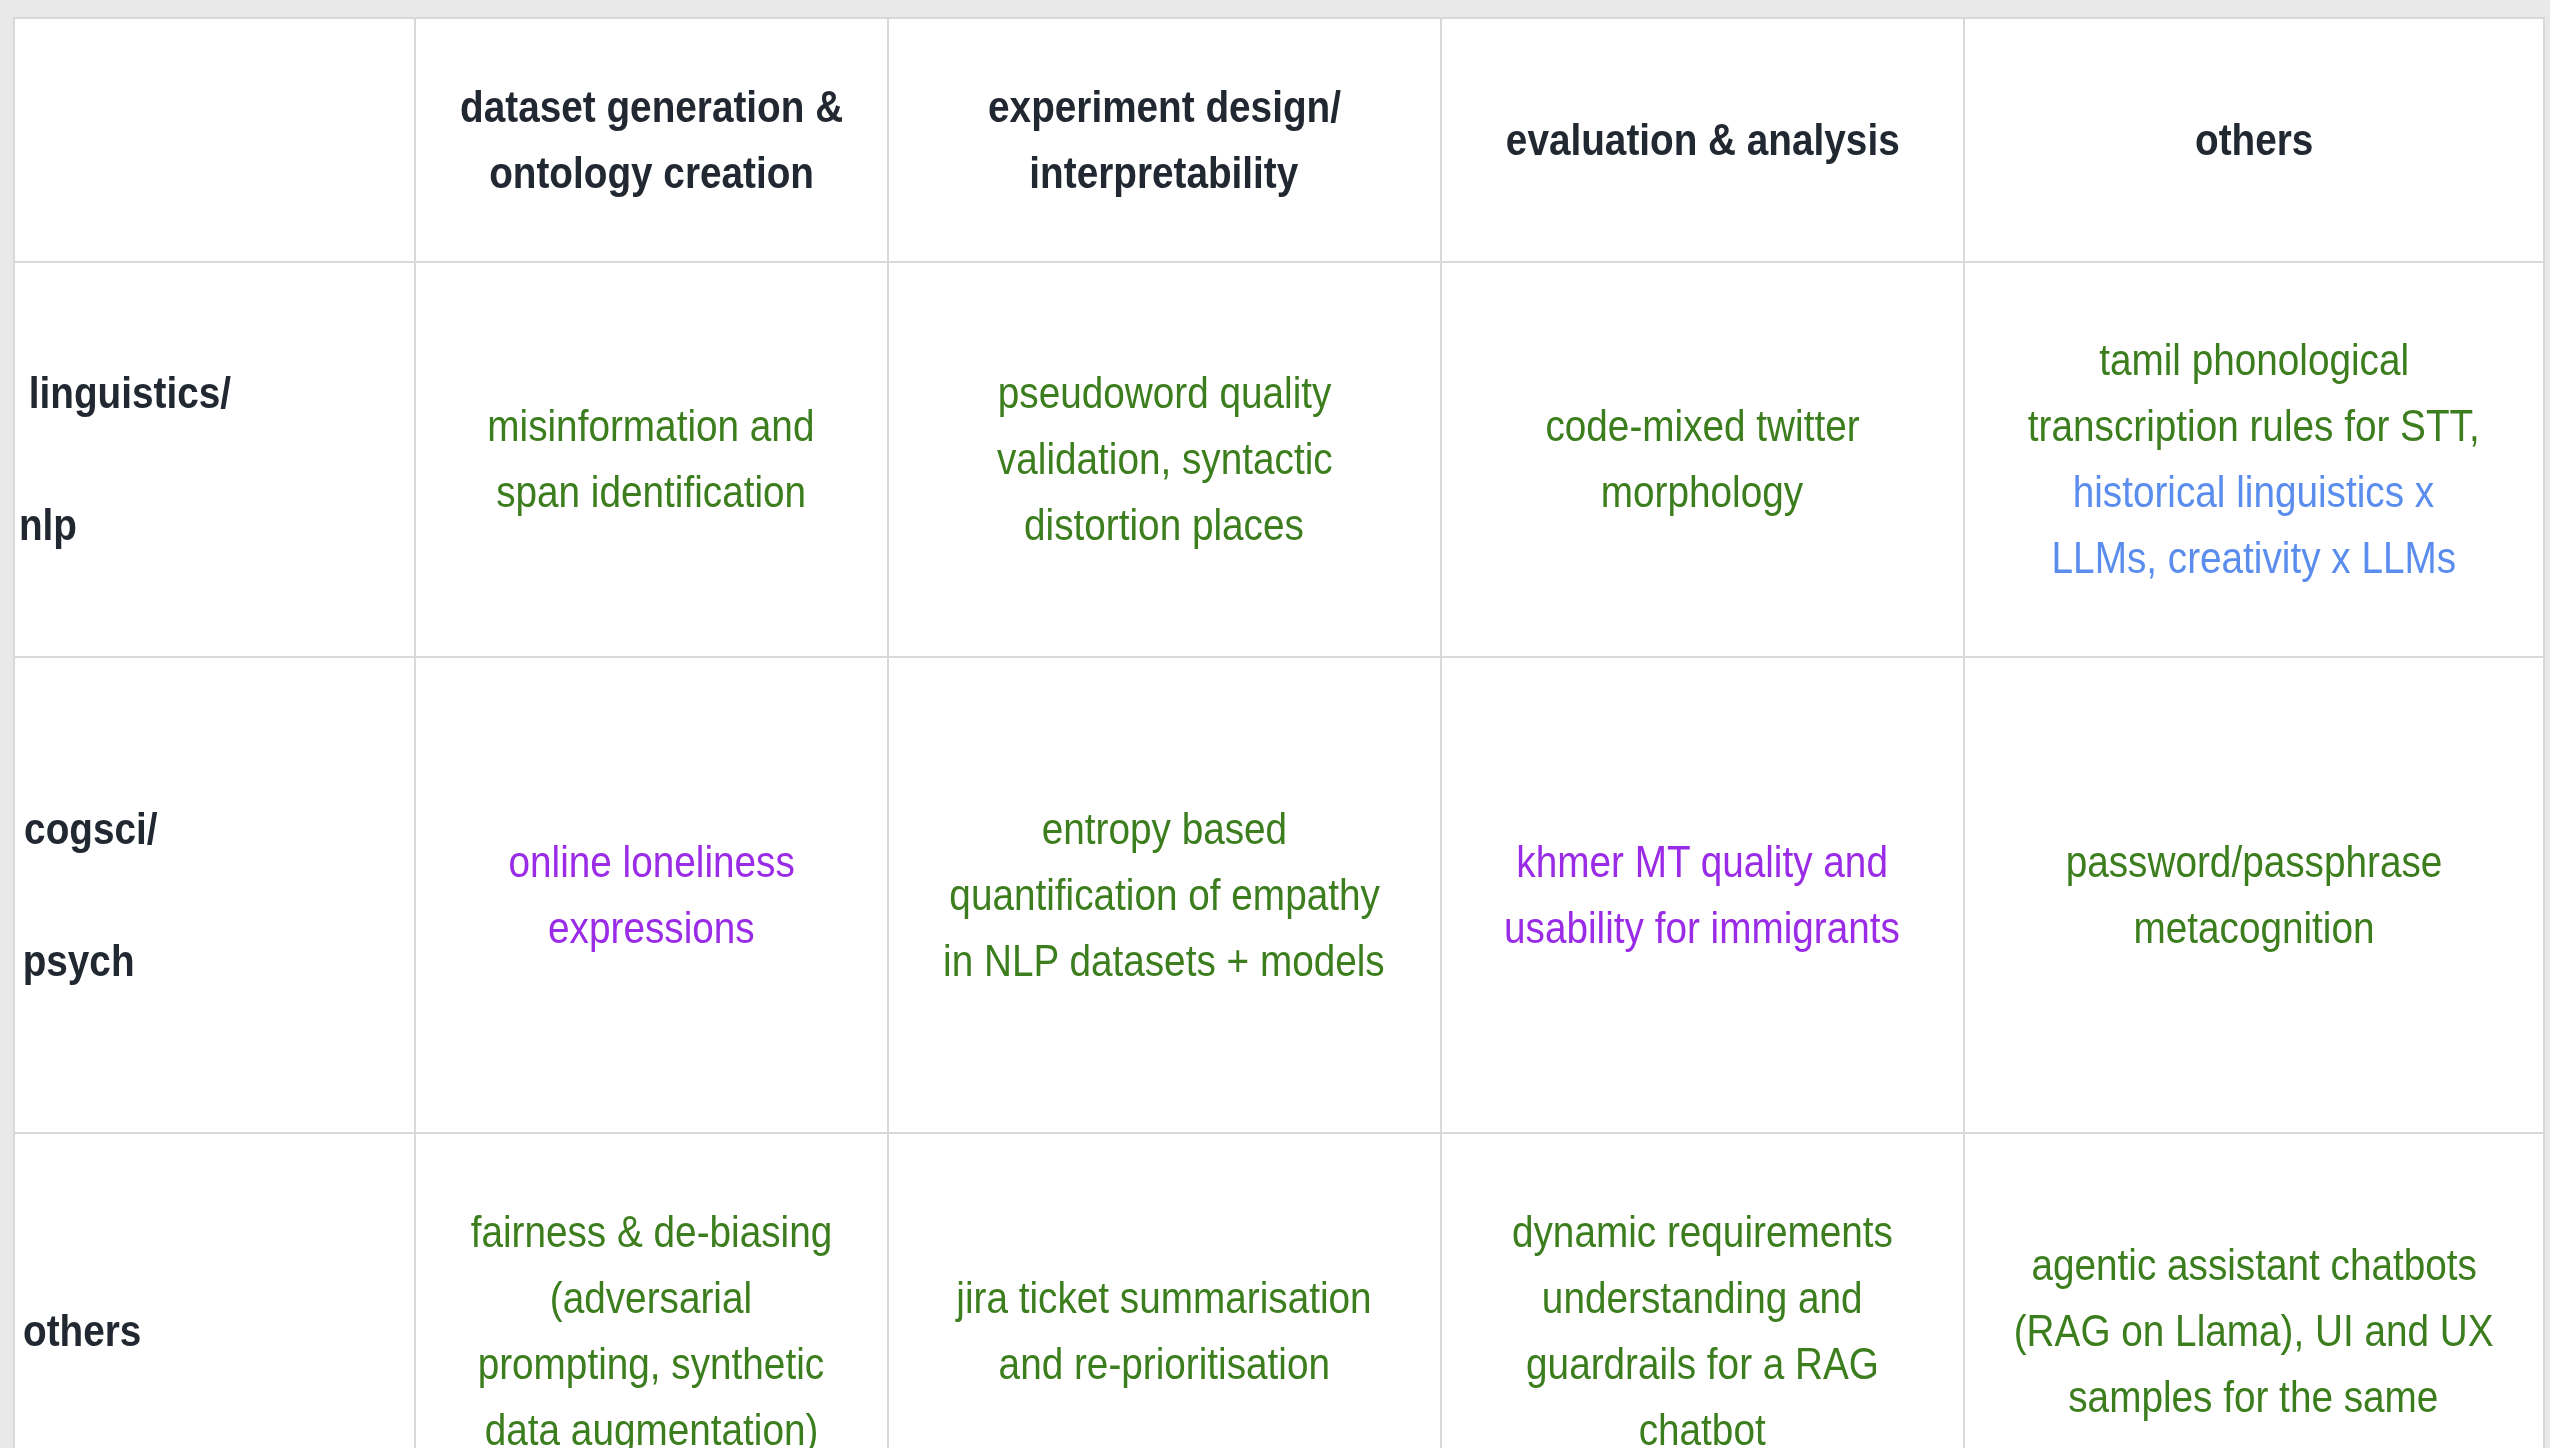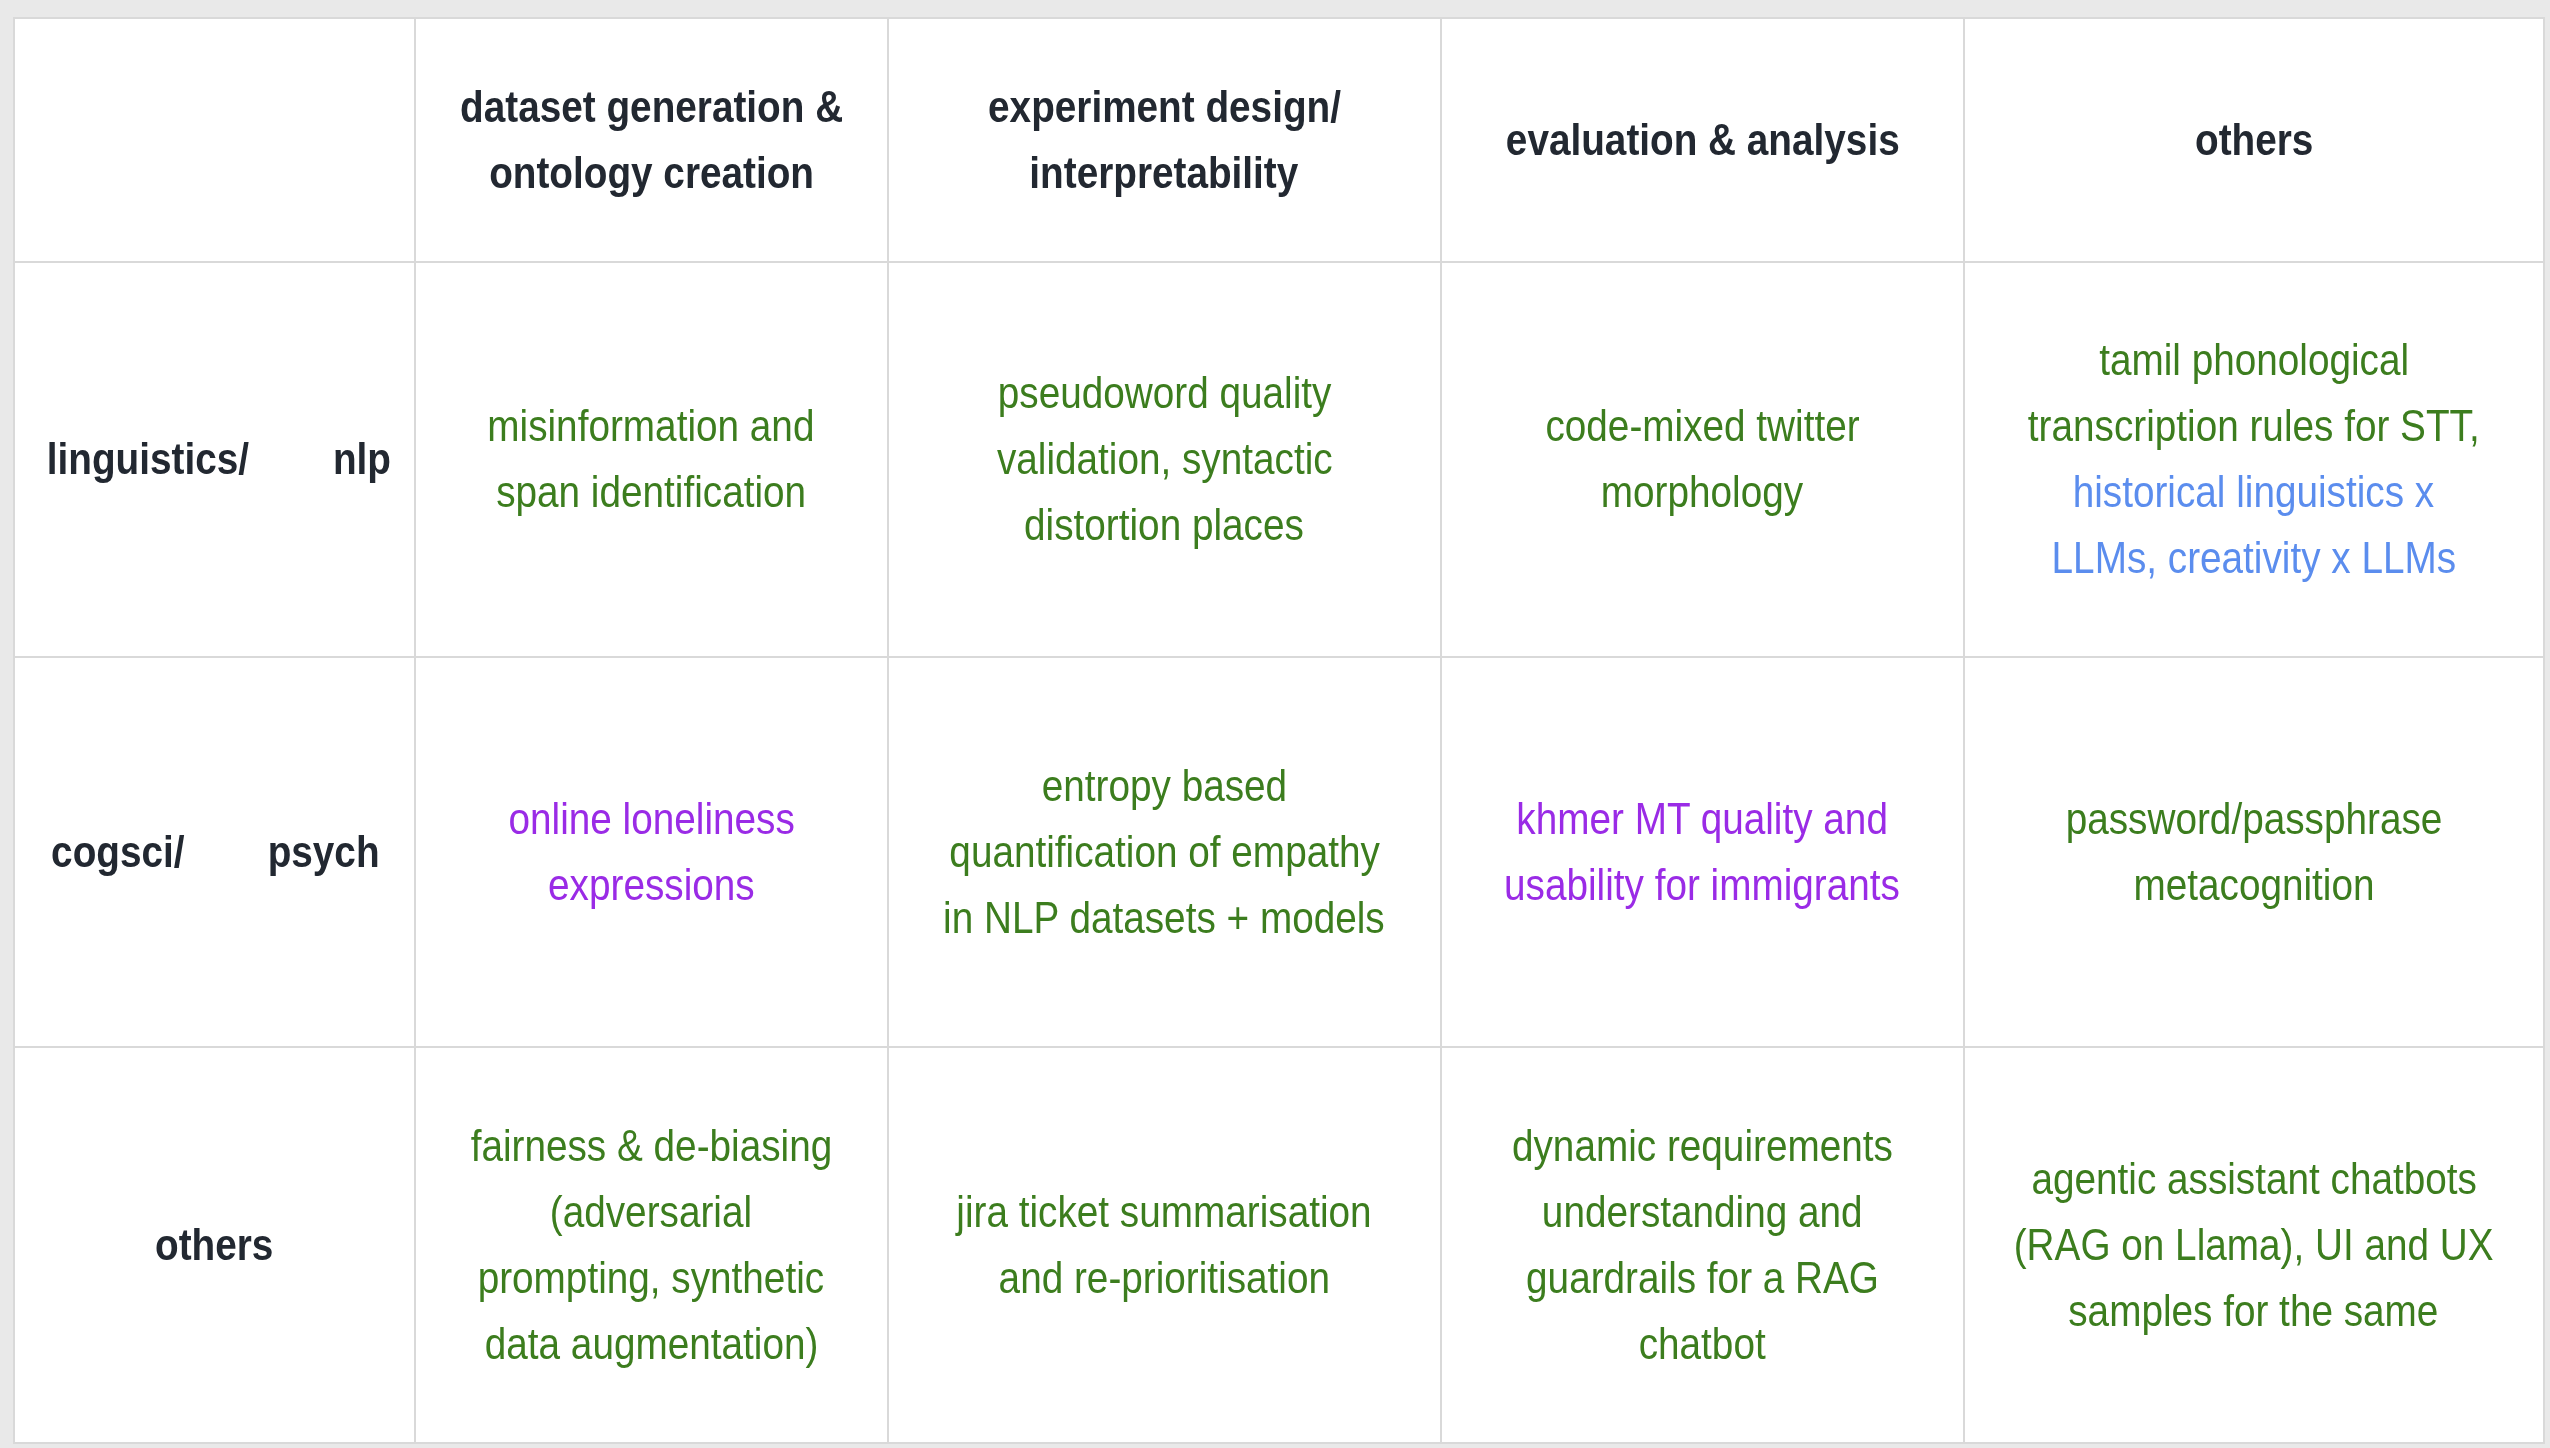--- a/index.html
+++ b/index.html
@@ -15,27 +15,27 @@
   .table-wrap{position:absolute;left:12.8px;top:16.5px;}
   table{border-collapse:collapse;table-layout:fixed;width:2530px;}
   th,td{
     border:2.7px solid var(--border);
     background:var(--cell-bg);
     vertical-align:middle;text-align:center;
     padding:0;overflow:hidden;
   }
   tr.row-header{height:244px;padding-left:24px;}
   tr.row-body-0{height:395px;}
-  tr.row-body-1{height:390px;}
+  tr.row-body-1{height:476px;}
   tr.row-body-2{height:396px;}
   .squeeze{display:inline-block;transform:scaleX(0.88);transform-origin:50% 50%;white-space:nowrap;}
   .header-line,.label-line{
     display:block;line-height:66px;font-size:44px;font-weight:bold;color:var(--header-text);
   }
-  .label-stack{display:flex;flex-direction:row;align-items:flex-start;justify-content:center;gap:66px;}
+  .label-stack{display:flex;flex-direction:column;align-items:flex-start;justify-content:center;gap:66px;}
   .cell-stack{display:flex;flex-direction:column;align-items:center;justify-content:center;}
   .body-line{display:block;line-height:66px;font-size:44px;font-weight:normal;}
   .c-green{color:var(--green);}
   .c-purple{color:var(--purple);}
   .c-blue{color:var(--blue);}
 </style>
 </head>
 <body>
 
 <div class="table-wrap">

